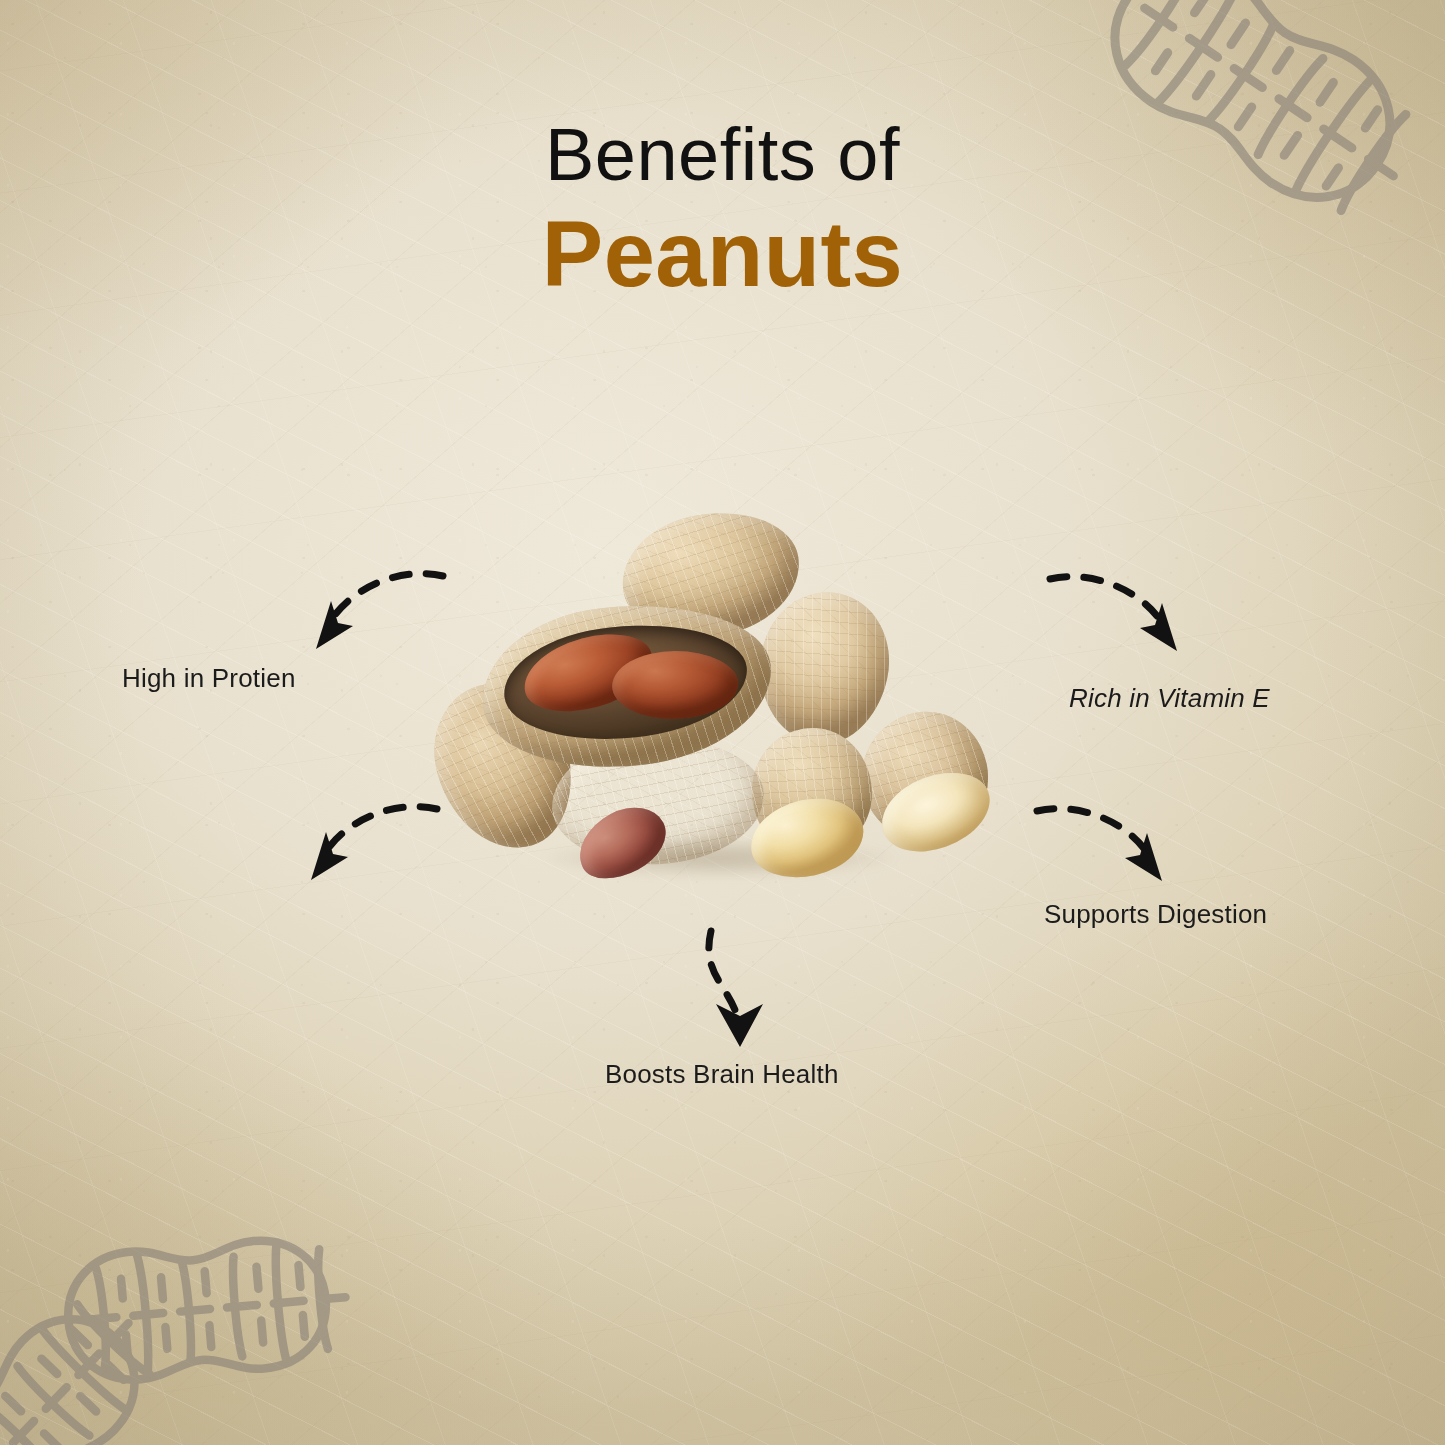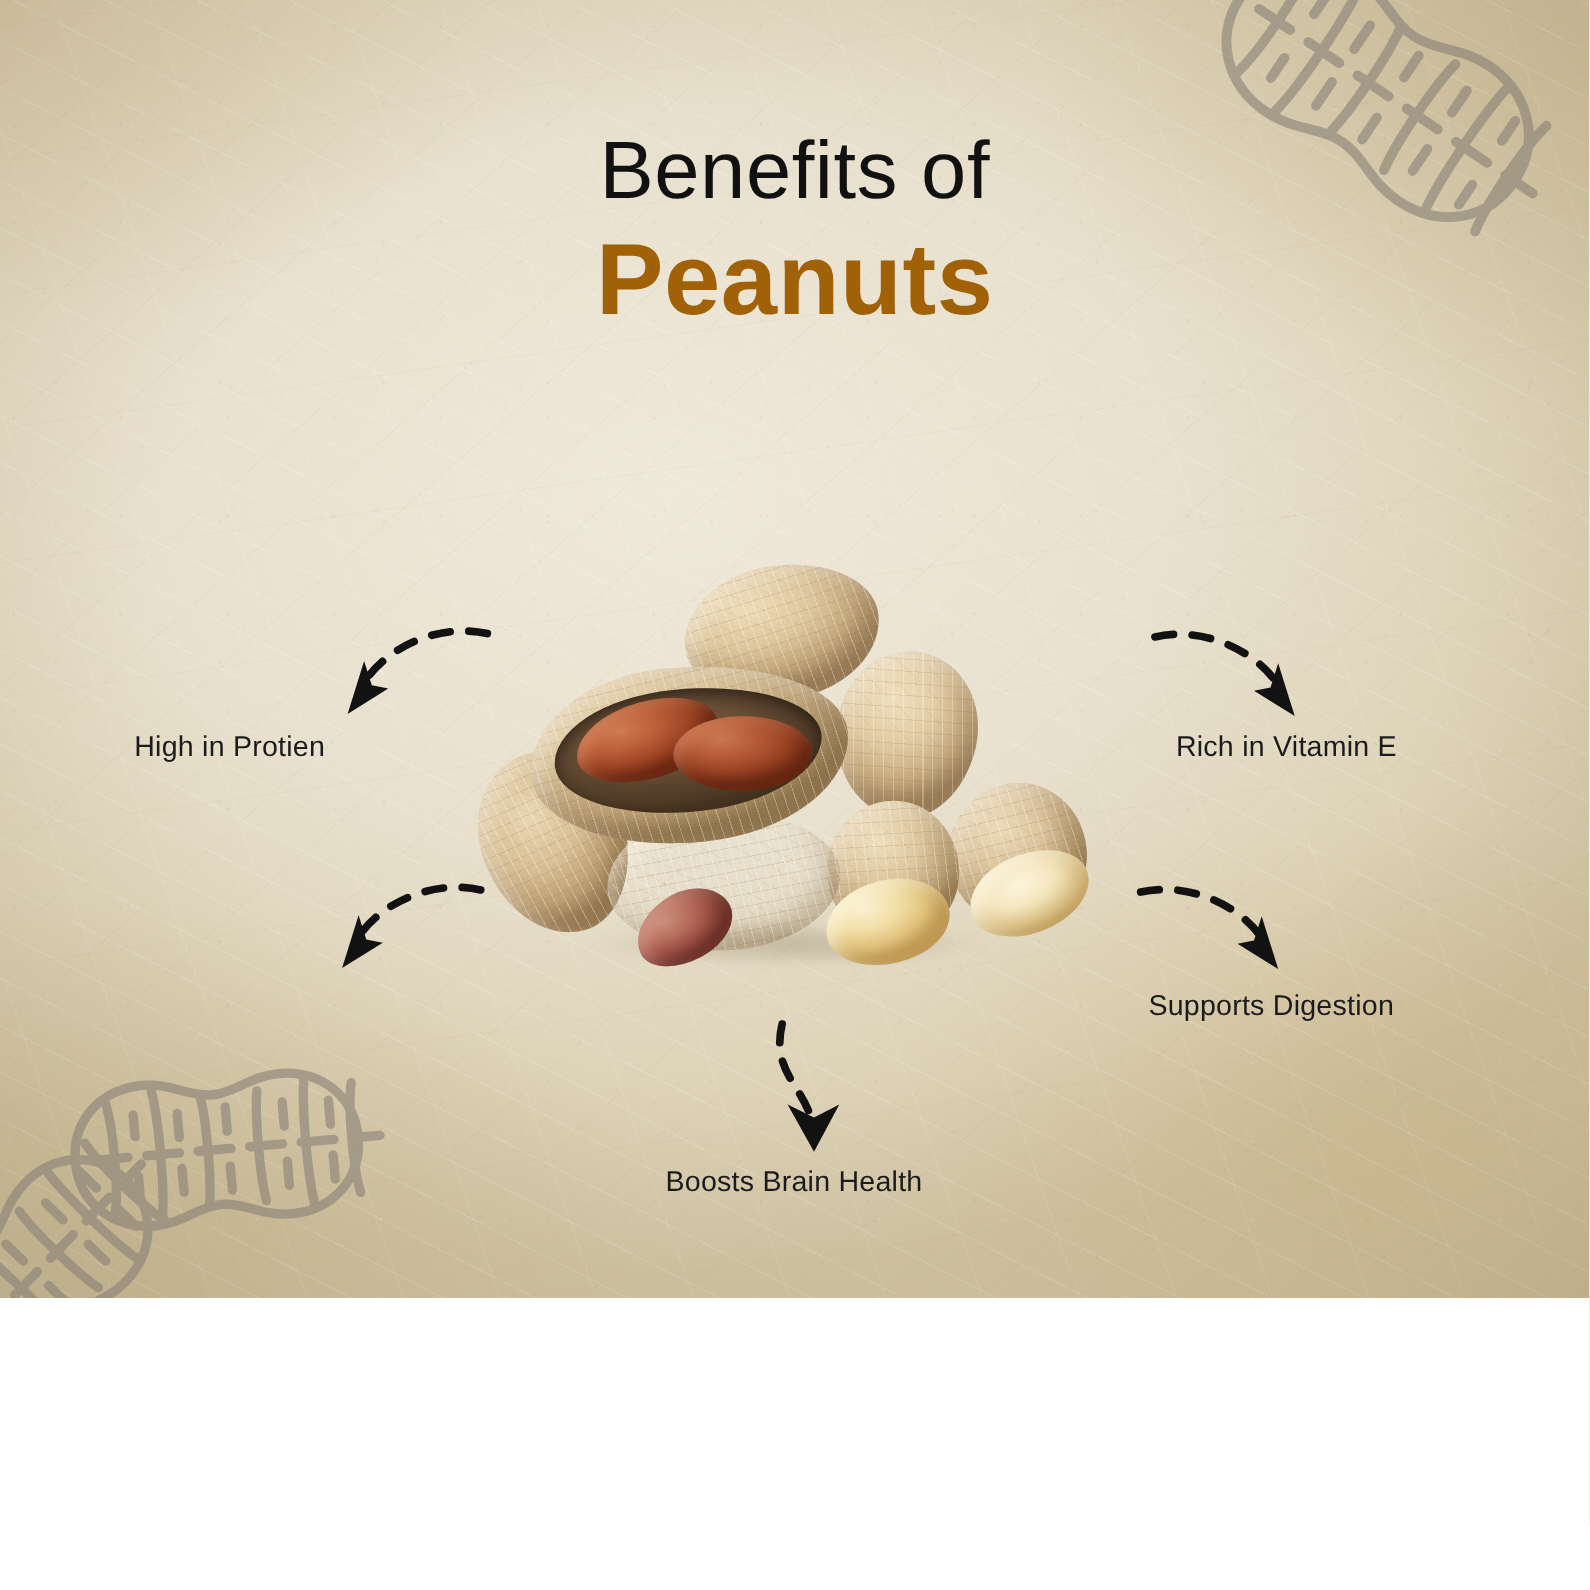--- a/index.html
+++ b/index.html
@@ -4,21 +4,21 @@
 <title>Benefits of Peanuts</title>
 <style>
   html, body {
     margin: 0;
     padding: 0;
     background: #ffffff;
   }
   #poster {
     position: relative;
     width: 1445px;
-    height: 1180px;
+    height: 1445px;
     overflow: hidden;
     font-family: "Liberation Sans", "DejaVu Sans", sans-serif;
     background-color: #e9e1cf;
     user-select: none;
   }
   
   .bg-base {
     position: absolute; inset: 0;
     background:
       radial-gradient(ellipse 70% 60% at 42% 38%, #efe9da 0%, #e9e1cf 45%, #ddd2b6 78%, #d2c5a4 100%);
@@ -131,21 +131,21 @@
   .label {
     position: absolute;
     font-size: 26px;
     color: #1b1b1b;
     font-weight: 400;
     white-space: nowrap;
     letter-spacing: .2px;
   }
   .lbl-protein   { left: 122px;  top: 663px; }
   .lbl-nutrients { left: 56px;   top: 899px; }
-  .lbl-vitamin   { left: 1069px; top: 663px; }
+  .lbl-vitamin   { left: 1069px; top: 683px; font-style: italic; }
   .lbl-digestion { left: 1044px; top: 899px; }
   .lbl-brain     { left: 565px;  top: 1059px; margin-left: 40px; }
 
   
   .arrows {
     position: absolute;
     inset: 0;
     pointer-events: none;
   }
 </style>

